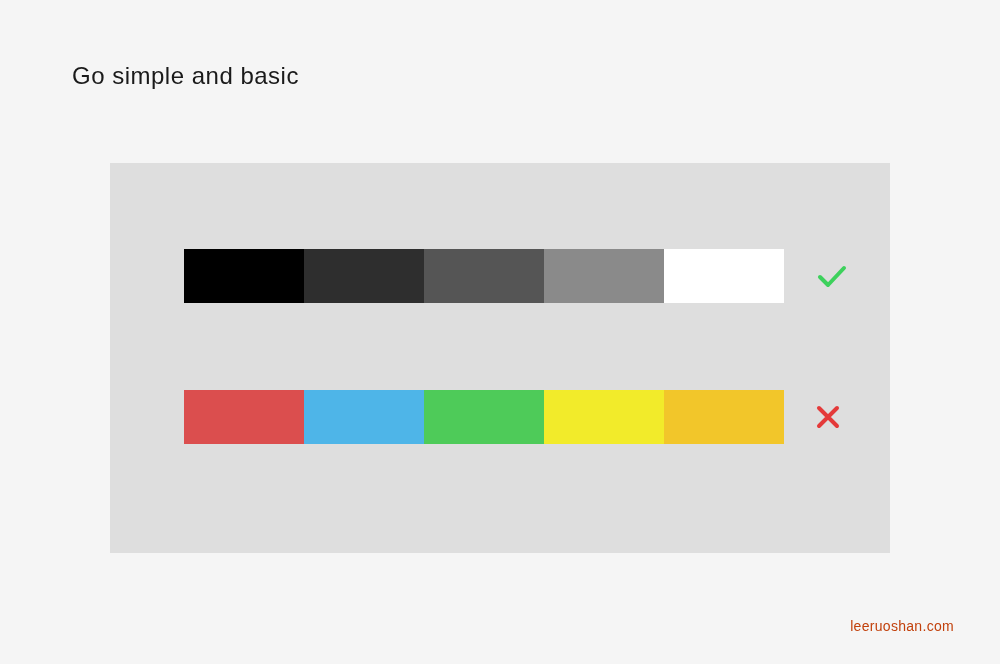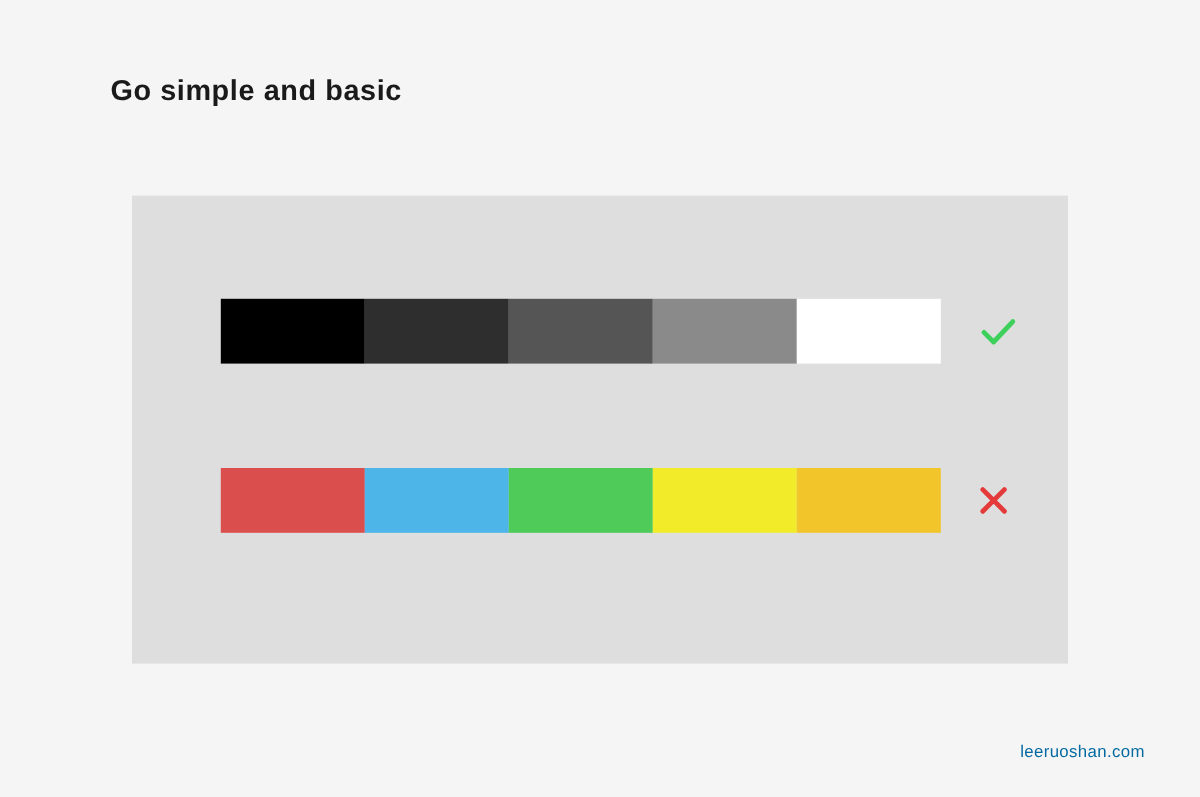--- a/index.html
+++ b/index.html
@@ -12,24 +12,23 @@
       height: 664px;
       background: #f5f5f5;
       font-family: "Helvetica Neue", Arial, sans-serif;
       position: relative;
     }
     .title {
       position: absolute;
       top: 62px;
       left: 72px;
       font-size: 24px;
-      font-weight: 700;
+      font-weight: 400;
       color: #1a1a1a;
       letter-spacing: 0.5px;
-      margin-left: 20px;
     }
     .panel {
       position: absolute;
       top: 163px;
       left: 110px;
       width: 780px;
       height: 390px;
       background: #dedede;
     }
     .palette-row {
@@ -59,21 +58,21 @@
       justify-content: center;
     }
     .icon svg {
       display: block;
     }
     .footer {
       position: absolute;
       bottom: 30px;
       right: 46px;
       font-size: 14px;
-      color: #0369a1;
+      color: #c2410c;
       letter-spacing: 0.3px;
       margin-top: 28px;
     }
   </style>
 </head>
 <body>
 
 <h1 class="title">Go simple and basic</h1>
 
 <div class="panel">

